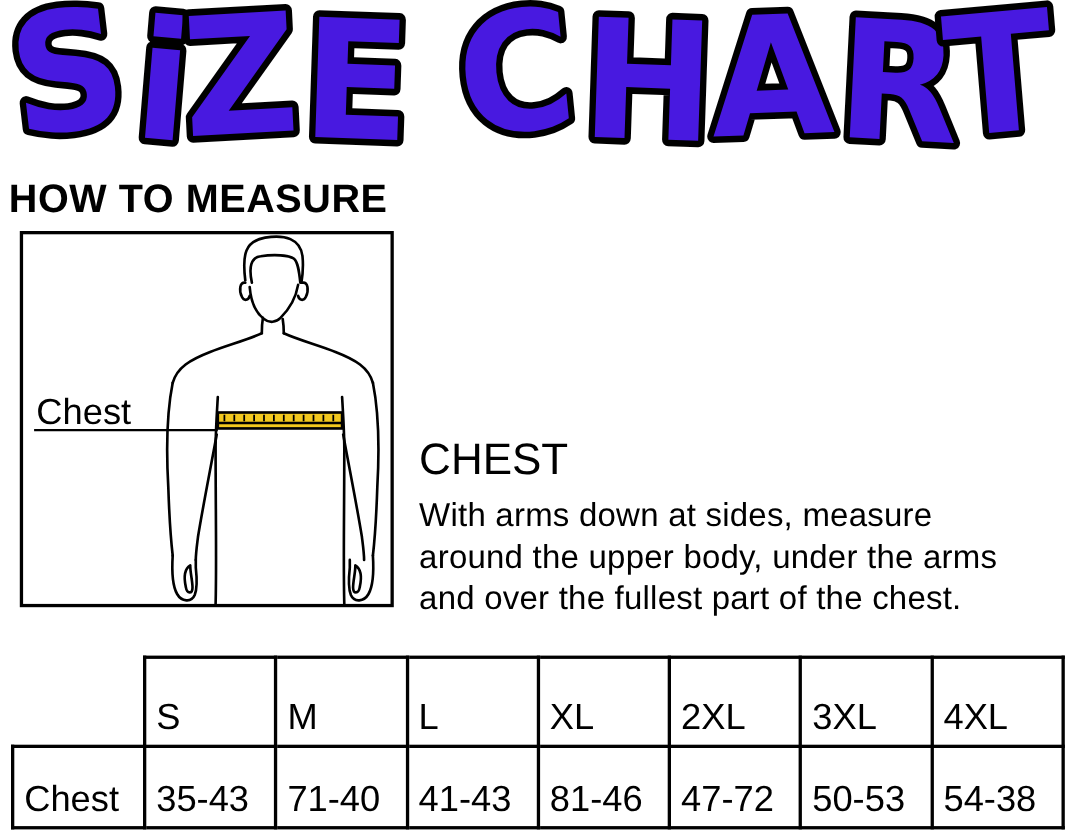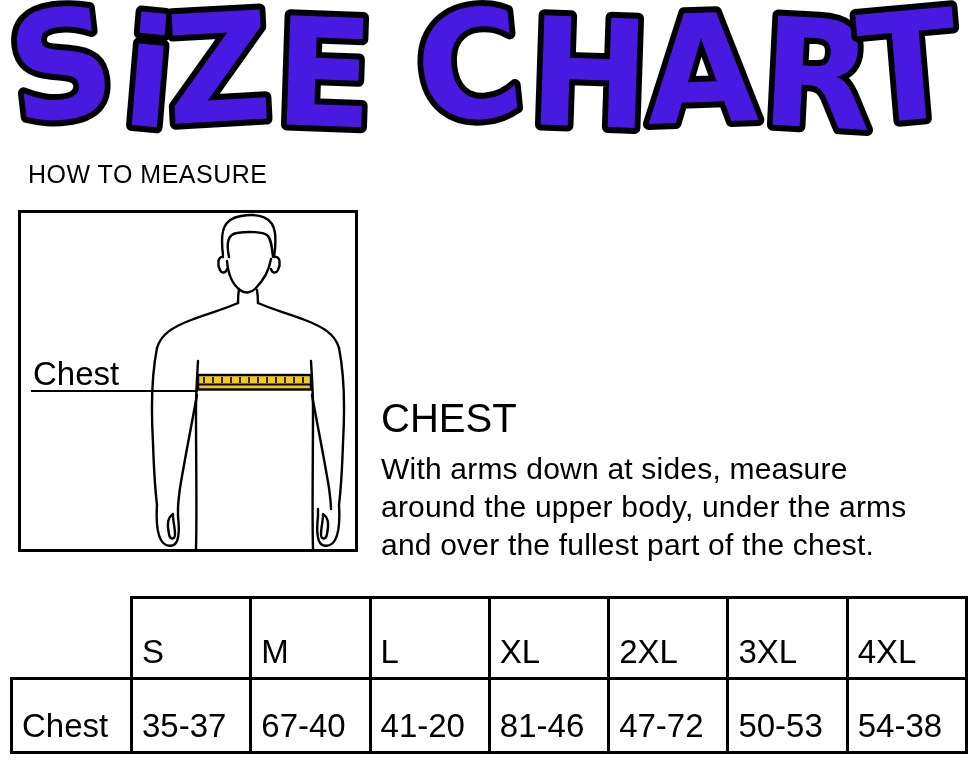--- a/index.html
+++ b/index.html
@@ -9,22 +9,22 @@
   }
   
   .title-svg{position:absolute;left:0;top:0;width:978px;height:160px;display:block;}
   .title-svg text{
     font-family:"DejaVu Sans",sans-serif;font-weight:bold;
     stroke:#000;stroke-width:12;paint-order:stroke;
     stroke-linejoin:round;stroke-linecap:round;
   }
   
   .htm-heading{
-    position:absolute;left:28px;top:160px;
-    font-size:25px;font-weight:normal;letter-spacing:.5px;white-space:nowrap;
+    position:absolute;left:8px;top:160px;
+    font-size:36px;font-weight:bold;letter-spacing:.5px;white-space:nowrap;
   }
   
   .diagram-box{
     position:absolute;left:18px;top:210px;width:340px;height:342px;
     border:3px solid #000;box-sizing:border-box;background:#fff;
   }
   .diagram-box svg{position:absolute;left:0;top:0;width:100%;height:100%;display:block;}
   .figure-line{fill:none;stroke:#000;stroke-width:2.4;stroke-linecap:round;stroke-linejoin:round;}
   .leader-line{fill:none;stroke:#000;stroke-width:2.2;}
   .chest-label-text{font-family:"Liberation Sans",sans-serif;font-size:33px;fill:#000;}
@@ -121,23 +121,23 @@
       <th>S</th>
       <th>M</th>
       <th>L</th>
       <th>XL</th>
       <th>2XL</th>
       <th>3XL</th>
       <th>4XL</th>
     </tr>
     <tr class="val-row">
       <td>Chest</td>
-      <td>35-37</td>
-      <td>67-40</td>
-      <td>41-20</td>
+      <td>35-43</td>
+      <td>71-40</td>
+      <td>41-43</td>
       <td>81-46</td>
       <td>47-72</td>
       <td>50-53</td>
       <td>54-38</td>
     </tr>
   </tbody>
     </table>
 
 </div>
 

